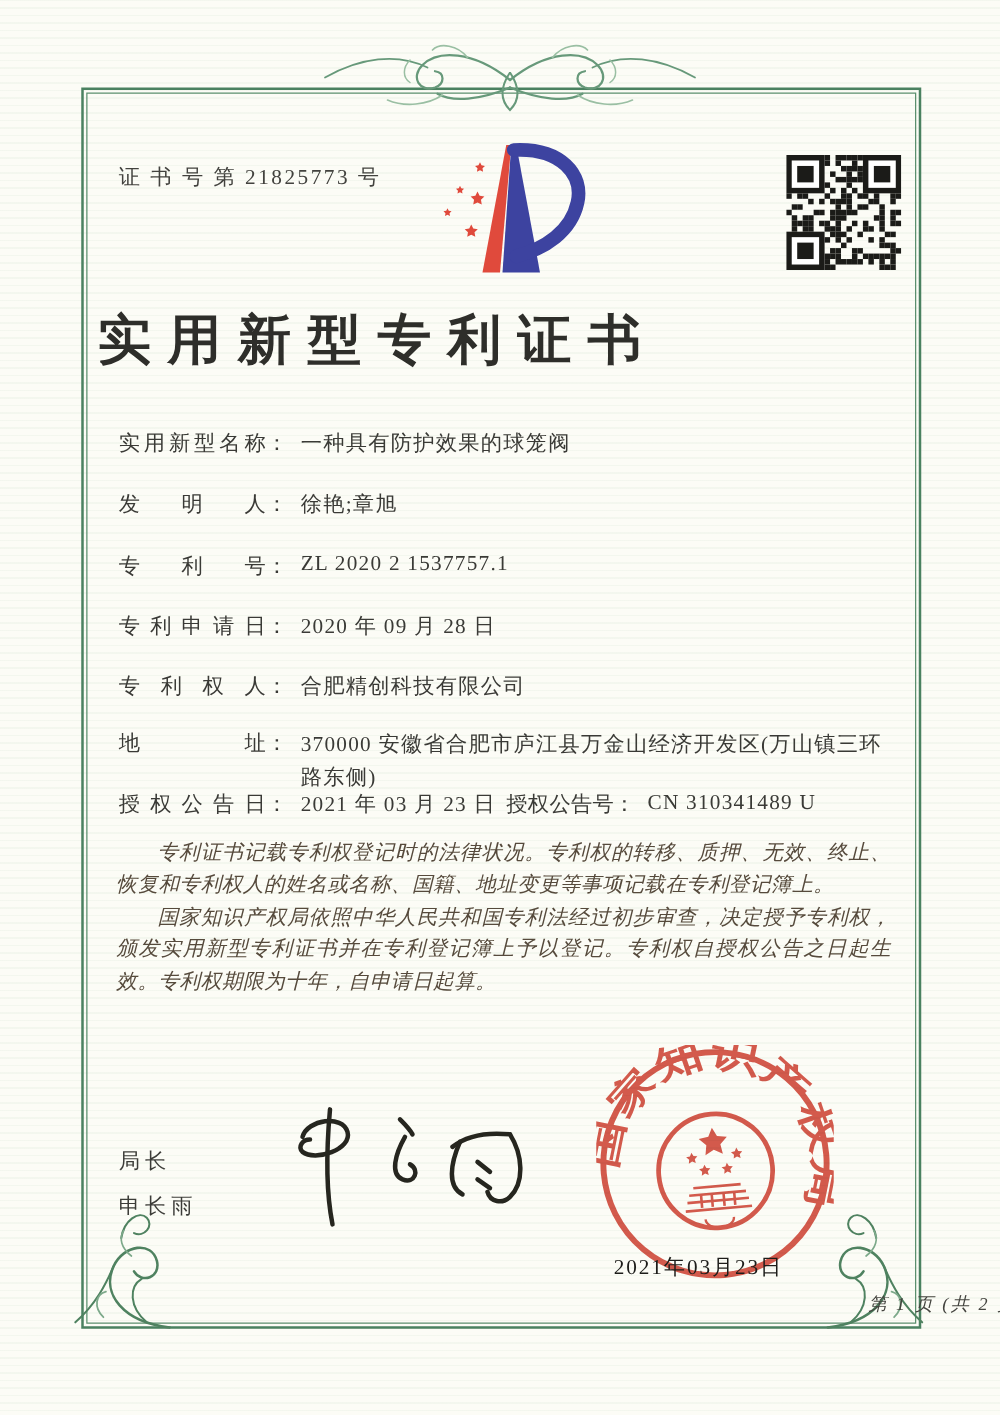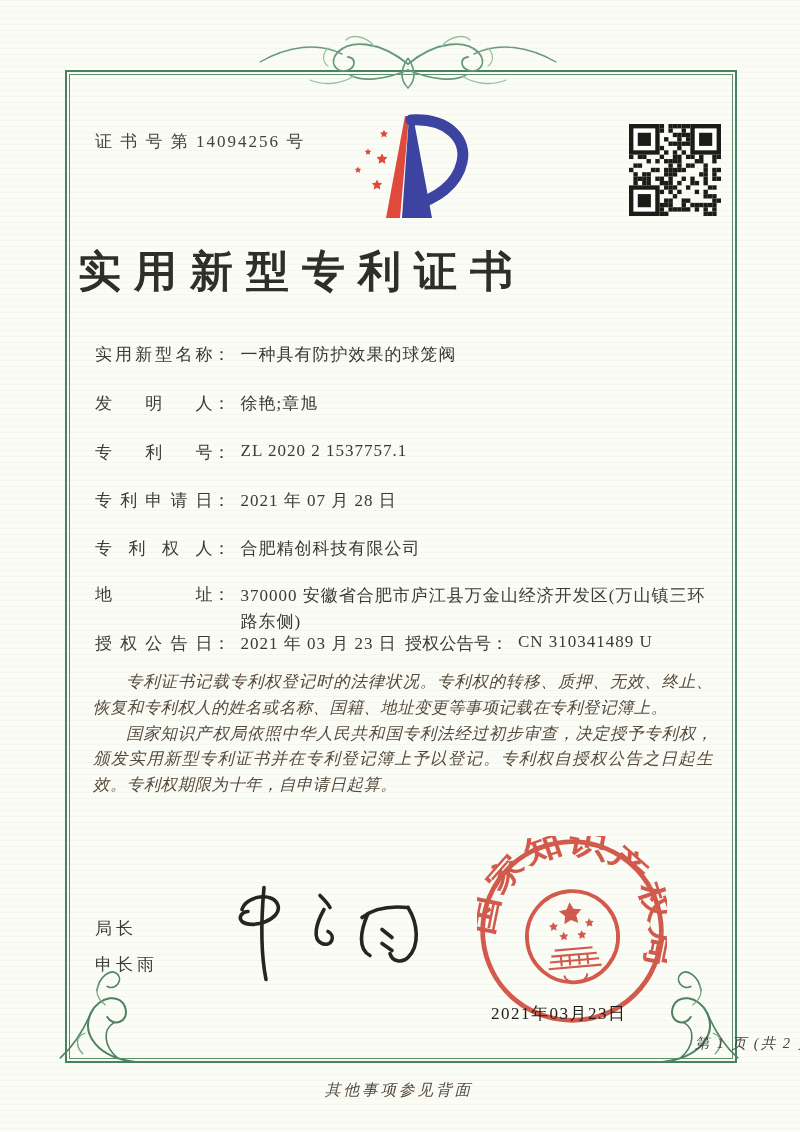--- a/index.html
+++ b/index.html
@@ -105,21 +105,21 @@
     <use href="#flhalf" transform="translate(300,0) scale(-1,1)"></use>
     <path d="M150,30 C142,42 142,52 150,60 C158,52 158,42 150,30" fill="none" stroke="#67997a" stroke-width="1.6"></path>
   </svg>
   <svg class="orn bl" viewBox="0 0 100 100">
     <use href="#cornerOrn"></use>
   </svg>
   <svg class="orn br" viewBox="0 0 100 100">
     <use href="#cornerOrn" transform="translate(100,0) scale(-1,1)"></use>
   </svg>
 
-  <div class="certno">证 书 号 第 14094256 号</div>
+  <div class="certno">证 书 号 第 21825773 号</div>
 
   <svg class="logo" viewBox="0 0 130 115">
     <polygon points="62,4 66,4 57,106 43,106" fill="#e04a3c"></polygon>
     <polygon points="66,4 70,4 89,106 59,106" fill="#3d43a0"></polygon>
     <path d="M68,8 C106,6 124,28 119,50 C114,73 93,87 70,93" fill="none" stroke="#3d43a0" stroke-width="11" stroke-linecap="round"></path>
     <use href="#star5" fill="#e04a3c" transform="translate(41,22) scale(.42)"></use>
     <use href="#star5" fill="#e04a3c" transform="translate(25,40) scale(.34)"></use>
     <use href="#star5" fill="#e04a3c" transform="translate(39,47) scale(.58)"></use>
     <use href="#star5" fill="#e04a3c" transform="translate(15,58) scale(.34)"></use>
     <use href="#star5" fill="#e04a3c" transform="translate(34,73) scale(.55)"></use>
@@ -282,21 +282,21 @@
   <div class="row" style="top:343px">
     <span class="flabel">实用新型名称</span><span class="fcolon">：</span><span class="fvalue">一种具有防护效果的球笼阀</span>
   </div>
   <div class="row" style="top:392px">
     <span class="flabel">发明人</span><span class="fcolon">：</span><span class="fvalue">徐艳;章旭</span>
   </div>
   <div class="row" style="top:441px">
     <span class="flabel">专利号</span><span class="fcolon">：</span><span class="fvalue">ZL 2020 2 1537757.1</span>
   </div>
   <div class="row" style="top:489px">
-    <span class="flabel">专利申请日</span><span class="fcolon">：</span><span class="fvalue">2021 年 07 月 28 日</span>
+    <span class="flabel">专利申请日</span><span class="fcolon">：</span><span class="fvalue">2020 年 09 月 28 日</span>
   </div>
   <div class="row" style="top:537px">
     <span class="flabel">专利权人</span><span class="fcolon">：</span><span class="fvalue">合肥精创科技有限公司</span>
   </div>
   <div class="row" style="top:583px">
     <span class="flabel">地址</span><span class="fcolon">：</span><span class="fvalue wrap">370000 安徽省合肥市庐江县万金山经济开发区(万山镇三环路东侧)</span>
   </div>
   <div class="row" style="top:632px">
     <span class="flabel">授权公告日</span><span class="fcolon">：</span><span class="fvalue">2021 年 03 月 23 日</span>
   </div>
@@ -343,15 +343,14 @@
         <path d="M-20,13 h40 M-24,19 h48 M-26,25 h52"></path>
         <path d="M-14,19 v11 M-5,19 v11 M5,19 v11 M14,19 v11"></path>
         <path d="M-28,32 h56"></path>
         <path d="M-12,40 a12,8 0 0 0 24,0" stroke-width="2"></path>
       </g>
     </g>
   </svg>
   <div class="sealdate">2021年03月23日</div>
 
   <div class="pagenum">第 1 页 (共 2 页)</div>
-  <div class="backnote">其他事项参见背面</div>
 
 </div>
 
 </body></html>

